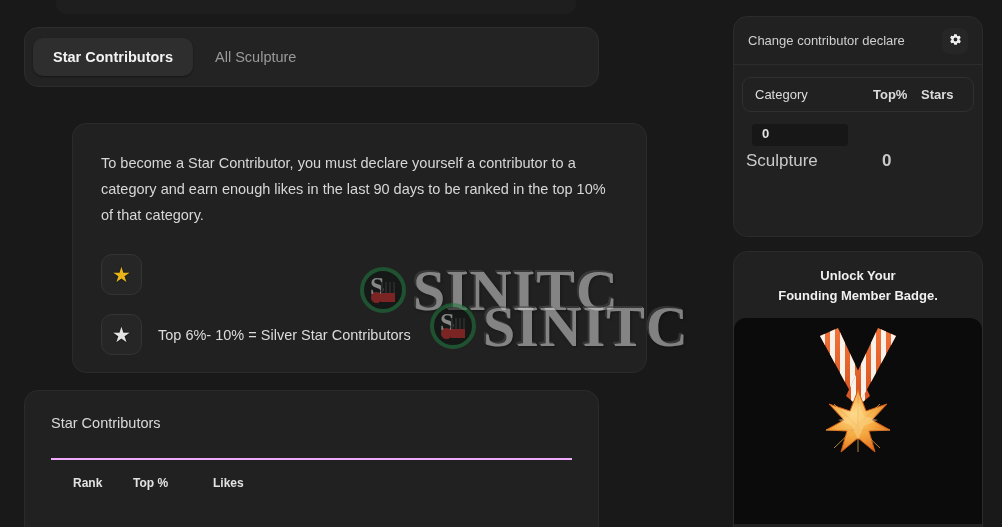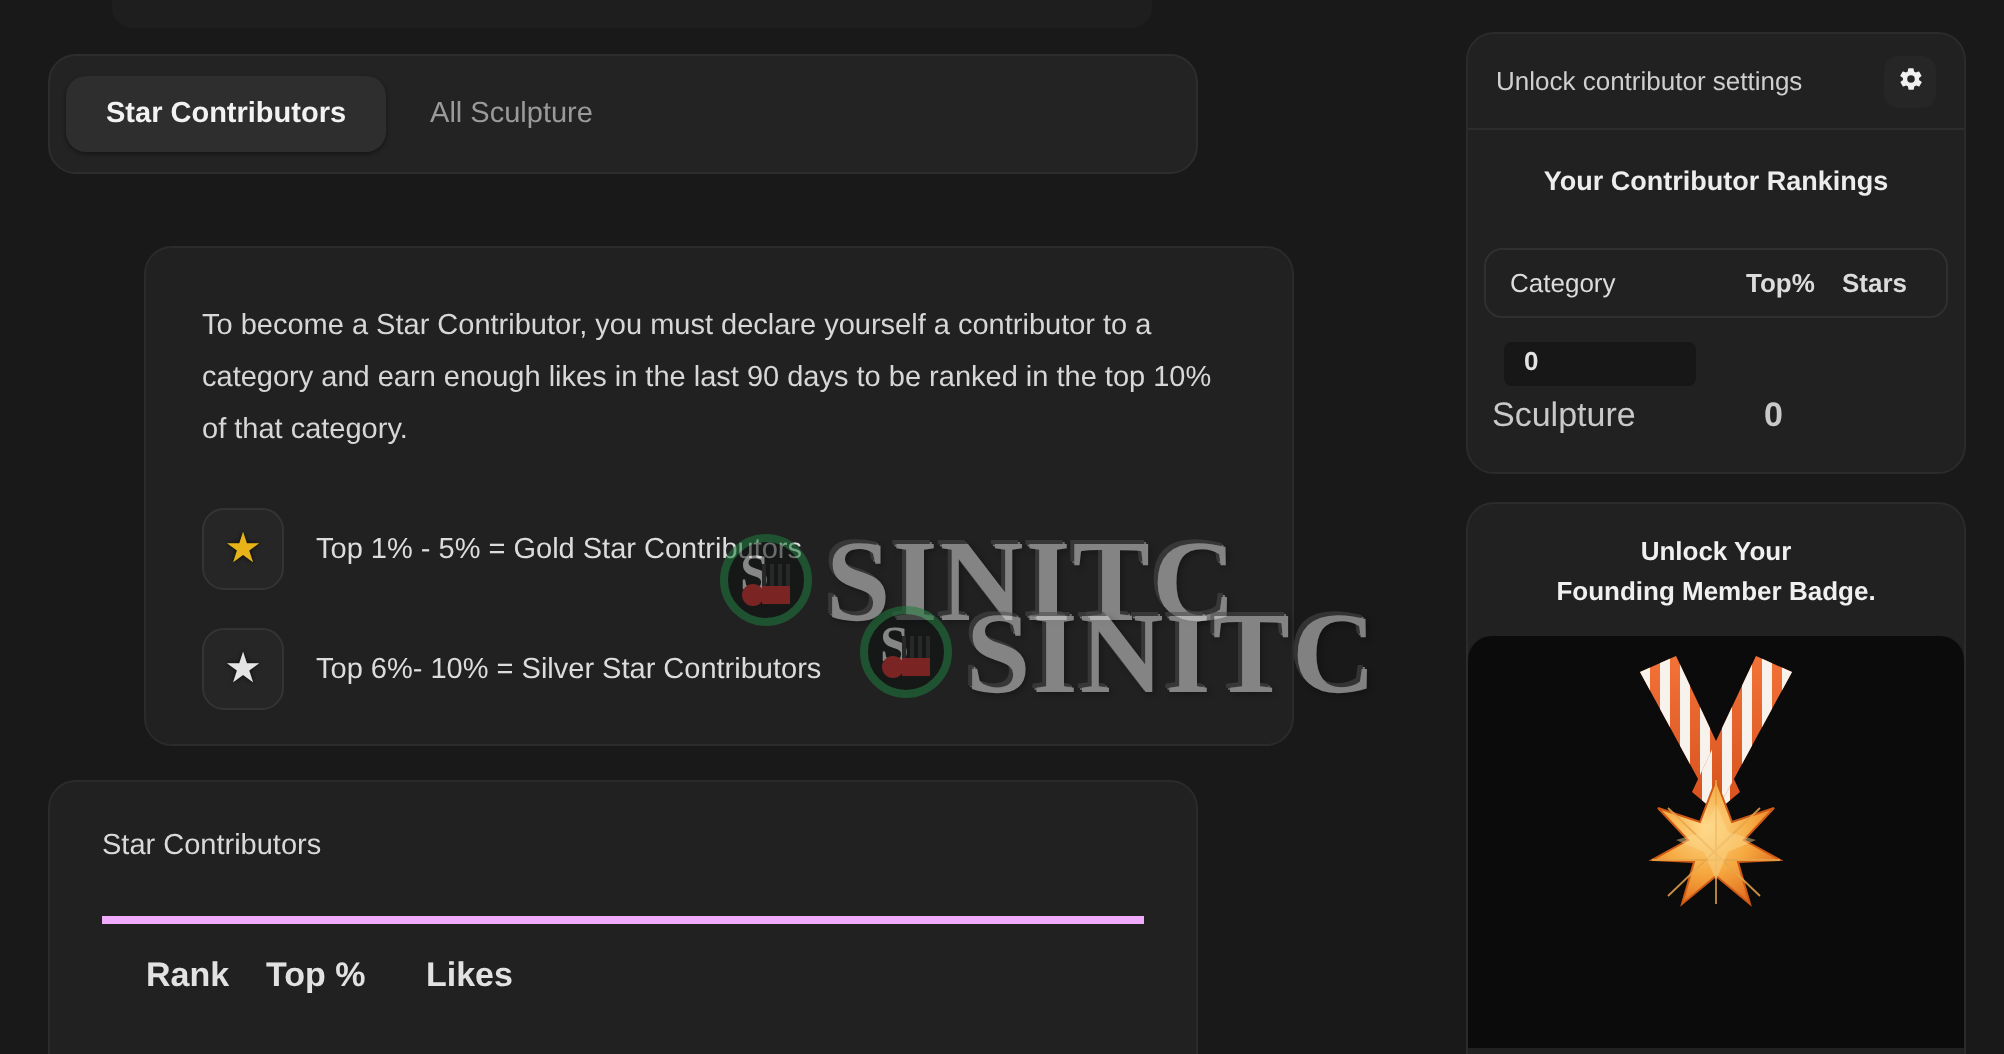--- a/index.html
+++ b/index.html
@@ -233,25 +233,25 @@
     position: absolute;
     right: 13px; top: 50%;
     transform: translateY(-50%);
     width: 18px; height: 18px;
     pointer-events: none;
   }
   .search-icon svg { display: block; }
 
   .table-head {
     margin-top: 27px;
-    border-top: 4px solid #f0abfc;
+    border-top: 2px solid #f0abfc;
     display: flex;
     align-items: center;
     padding: 16px 22px 0 22px;
-    font-size: 17px;
+    font-size: 12px;
     font-weight: bold;
     color: #e2e2e2;
   }
   .th-rank { width: 60px; }
   .th-contrib { flex: 1; }
   .th-top { width: 80px; }
   .th-likes { width: 62px; }
 
   
   .sidebar {
@@ -392,21 +392,20 @@
     </div>
 
     <div class="info-card">
       <div class="info-text">To become a Star Contributor, you must declare yourself a contributor to a category and earn enough likes in the last 90 days to be ranked in the top 10% of that category.</div>
 
       <div class="legend">
         <div class="legend-row">
           <div class="star-box">
             <span class="star-glyph star-gold">★</span>
           </div>
-          <span class="legend-label">Top 1% - 5% = Gold Star Contributors</span>
         </div>
         <div class="legend-row">
           <div class="star-box">
             <span class="star-glyph star-silver">★</span>
           </div>
           <span class="legend-label">Top 6%- 10% = Silver Star Contributors</span>
         </div>
       </div>
     </div>
 
@@ -435,31 +434,30 @@
           <span class="dot"></span>
         </div>
       <div class="wm-text">SINITC</div>
     </div>
   </div>
 
   <div class="sidebar">
 
     <div class="settings-card">
       <div class="settings-row">
-        <span class="settings-label">Unlock contributor settings</span>
+        <span class="settings-label">Change contributor declare</span>
         <button class="gear-btn">
           <span>
             <svg width="13" height="13" viewBox="0 0 24 24" fill="#f0f0f0">
               <path d="M19.4 13a7.8 7.8 0 0 0 0-2l2.1-1.6a.5.5 0 0 0 .1-.6l-2-3.5a.5.5 0 0 0-.6-.2l-2.5 1a7.6 7.6 0 0 0-1.7-1l-.4-2.6a.5.5 0 0 0-.5-.4h-4a.5.5 0 0 0-.5.4l-.4 2.6a7.6 7.6 0 0 0-1.7 1l-2.5-1a.5.5 0 0 0-.6.2l-2 3.5a.5.5 0 0 0 .1.6L4.6 11a7.8 7.8 0 0 0 0 2l-2.1 1.6a.5.5 0 0 0-.1.6l2 3.5a.5.5 0 0 0 .6.2l2.5-1a7.6 7.6 0 0 0 1.7 1l.4 2.6a.5.5 0 0 0 .5.4h4a.5.5 0 0 0 .5-.4l.4-2.6a7.6 7.6 0 0 0 1.7-1l2.5 1a.5.5 0 0 0 .6-.2l2-3.5a.5.5 0 0 0-.1-.6zM12 15.5A3.5 3.5 0 1 1 15.5 12 3.5 3.5 0 0 1 12 15.5z"></path>
             </svg>
           </span>
         </button>
       </div>
 
-      <div class="rank-title">Your Contributor Rankings</div>
 
       <div class="rank-table">
         <div class="rt-cat">Category</div>
         <div class="rt-top">Top%</div>
         <div class="rt-stars">Stars</div>
       </div>
 
       <div class="skeleton-row">
         <div class="skeleton-bar"></div>
         <div class="skeleton-val">0</div>

